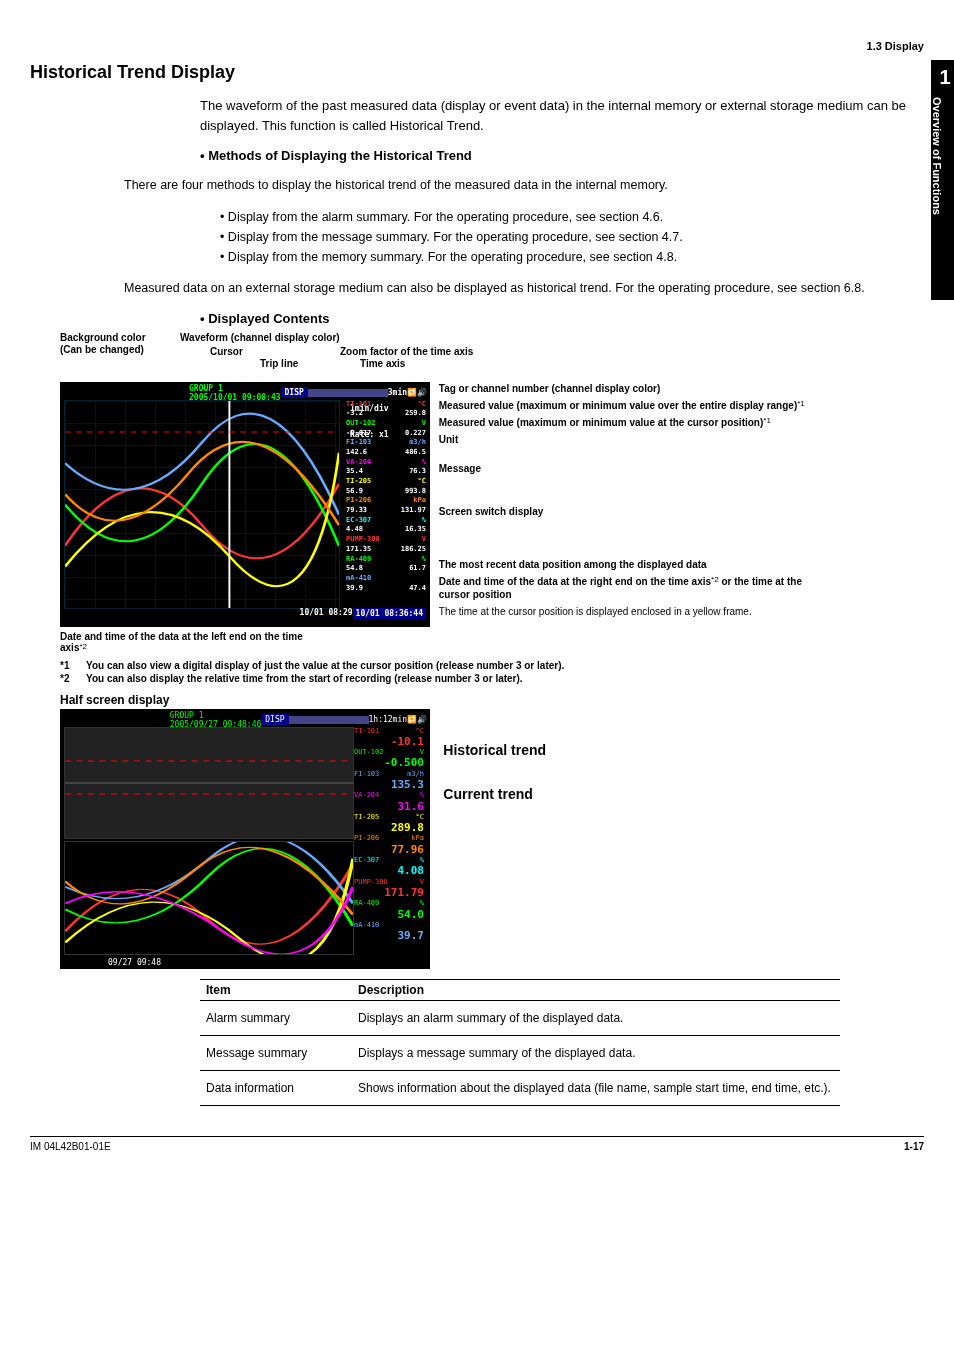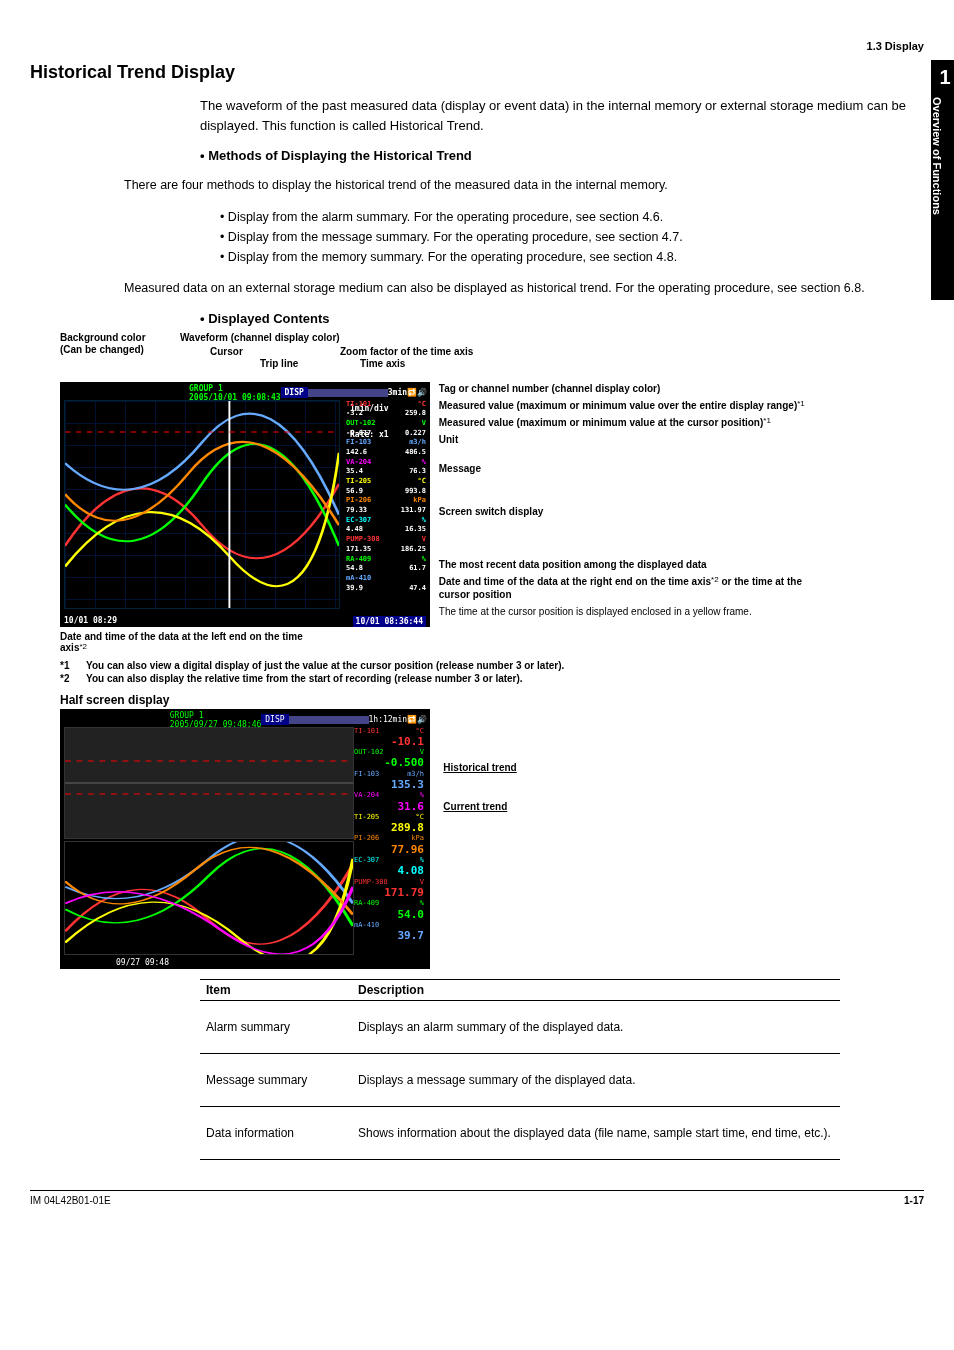--- a/index.html
+++ b/index.html
@@ -114,22 +114,22 @@
   .wave-svg { position:absolute; inset:0; width:100%; height:100%; }
   .side-panel {
     position:absolute; right:2px; top:18px; bottom:4px; width:84px;
     font-size:7px; line-height:1.1; color:#fff;
   }
   .sp-row { display:flex; justify-content:space-between; padding:1px 2px; }
   .sp-tag { font-weight:bold; }
   .c-red{color:#f33}.c-grn{color:#0f0}.c-blu{color:#6af}.c-yel{color:#ff0}
   .c-org{color:#f80}.c-mag{color:#f0f}.c-cyn{color:#0ff}
   .footer-time {
-    position:absolute; bottom:0; font-size:8px; color:#fff;
-    display:flex; width:100%; justify-content:space-between; padding:0 4px;
+    position:absolute; bottom:8px; font-size:8px; color:#fff;
+    display:flex; width:100%; justify-content:flex-end; padding:0 4px;
     box-sizing:border-box;
   }
   .footer-time .rt { background:#008; padding:1px 3px; }
 
   .right-callouts {
     display:inline-block; vertical-align:top; width:380px;
     font-size:10px; font-weight:bold; line-height:1.3;
   }
   .right-callouts div { margin-bottom:4px; }
   .note-sup { font-size:8px; vertical-align: top; font-weight:normal;}
@@ -142,41 +142,40 @@
   .half-label { margin: 8px 0 2px 30px; font-size:12px; font-weight:bold;}
   .sb2 { width:370px; height:260px; }
   .sb2 .side-panel2 {
     position:absolute; right:2px; top:18px; bottom:4px; width:70px;
     font-size:9px; line-height:1.2; text-align:right; padding-right:4px;
   }
   .sp2-row .t { font-size:7px; display:block; text-align:left;}
   .sp2-row .v { font-size:11px; font-weight:bold; display:block;}
   .right-callouts2 {
     display:inline-block; vertical-align:top; width:200px;
-    font-size:10px; font-weight:bold; line-height:1.3; margin-left:10px;
-    margin-top:52px;
-    text-decoration:underline;
+    font-size:14px; font-weight:bold; line-height:1.3; margin-left:10px;
+    margin-top:32px;
   }
   .right-callouts2 div { margin-bottom: 26px;}
 
   
   table.info {
     margin: 10px 0 0 170px;
     border-collapse: collapse;
     font-size: 12px;
     width: 640px;
   }
   table.info th {
     text-align:left; font-weight:bold;
     border-top:1.5px solid #000; border-bottom:1px solid #000;
     padding:3px 6px;
   }
   table.info td {
     border-bottom:1px solid #000;
-    padding:19px 6px; vertical-align:top;margin-left:8px;
+    padding:10px 6px; vertical-align:top;margin-left:8px;
   }
   table.info tr:last-child td { border-bottom:1.5px solid #000;}
 
   .page-footer {
     margin-top: 30px;
     border-top: 1px solid #000;
     display:flex; justify-content:space-between;
     font-size:10px; padding-top:4px;
   }
 </style>
@@ -440,21 +439,21 @@
         </div>
         <div class="sp2-row">
           <span class="t c-grn">RA-409 <span style="float:right">%</span></span>
           <span class="v c-grn">54.0</span>
         </div>
         <div class="sp2-row">
           <span class="t c-blu">mA-410 <span style="float:right"></span></span>
           <span class="v c-blu">39.7</span>
         </div>
       </div>
-    <div style="position:absolute;bottom:2px;left:56px;color:#fff;font-size:8px">09/27 09:48</div>
+    <div style="position:absolute;bottom:2px;left:48px;color:#fff;font-size:8px">09/27 09:48</div>
   </div>
   <div class="right-callouts2" style="white-space:normal">
     <div>Historical trend</div>
     <div>Current trend</div>
   </div>
 </div>
 
 <table class="info">
   <tbody>
       <tr>

